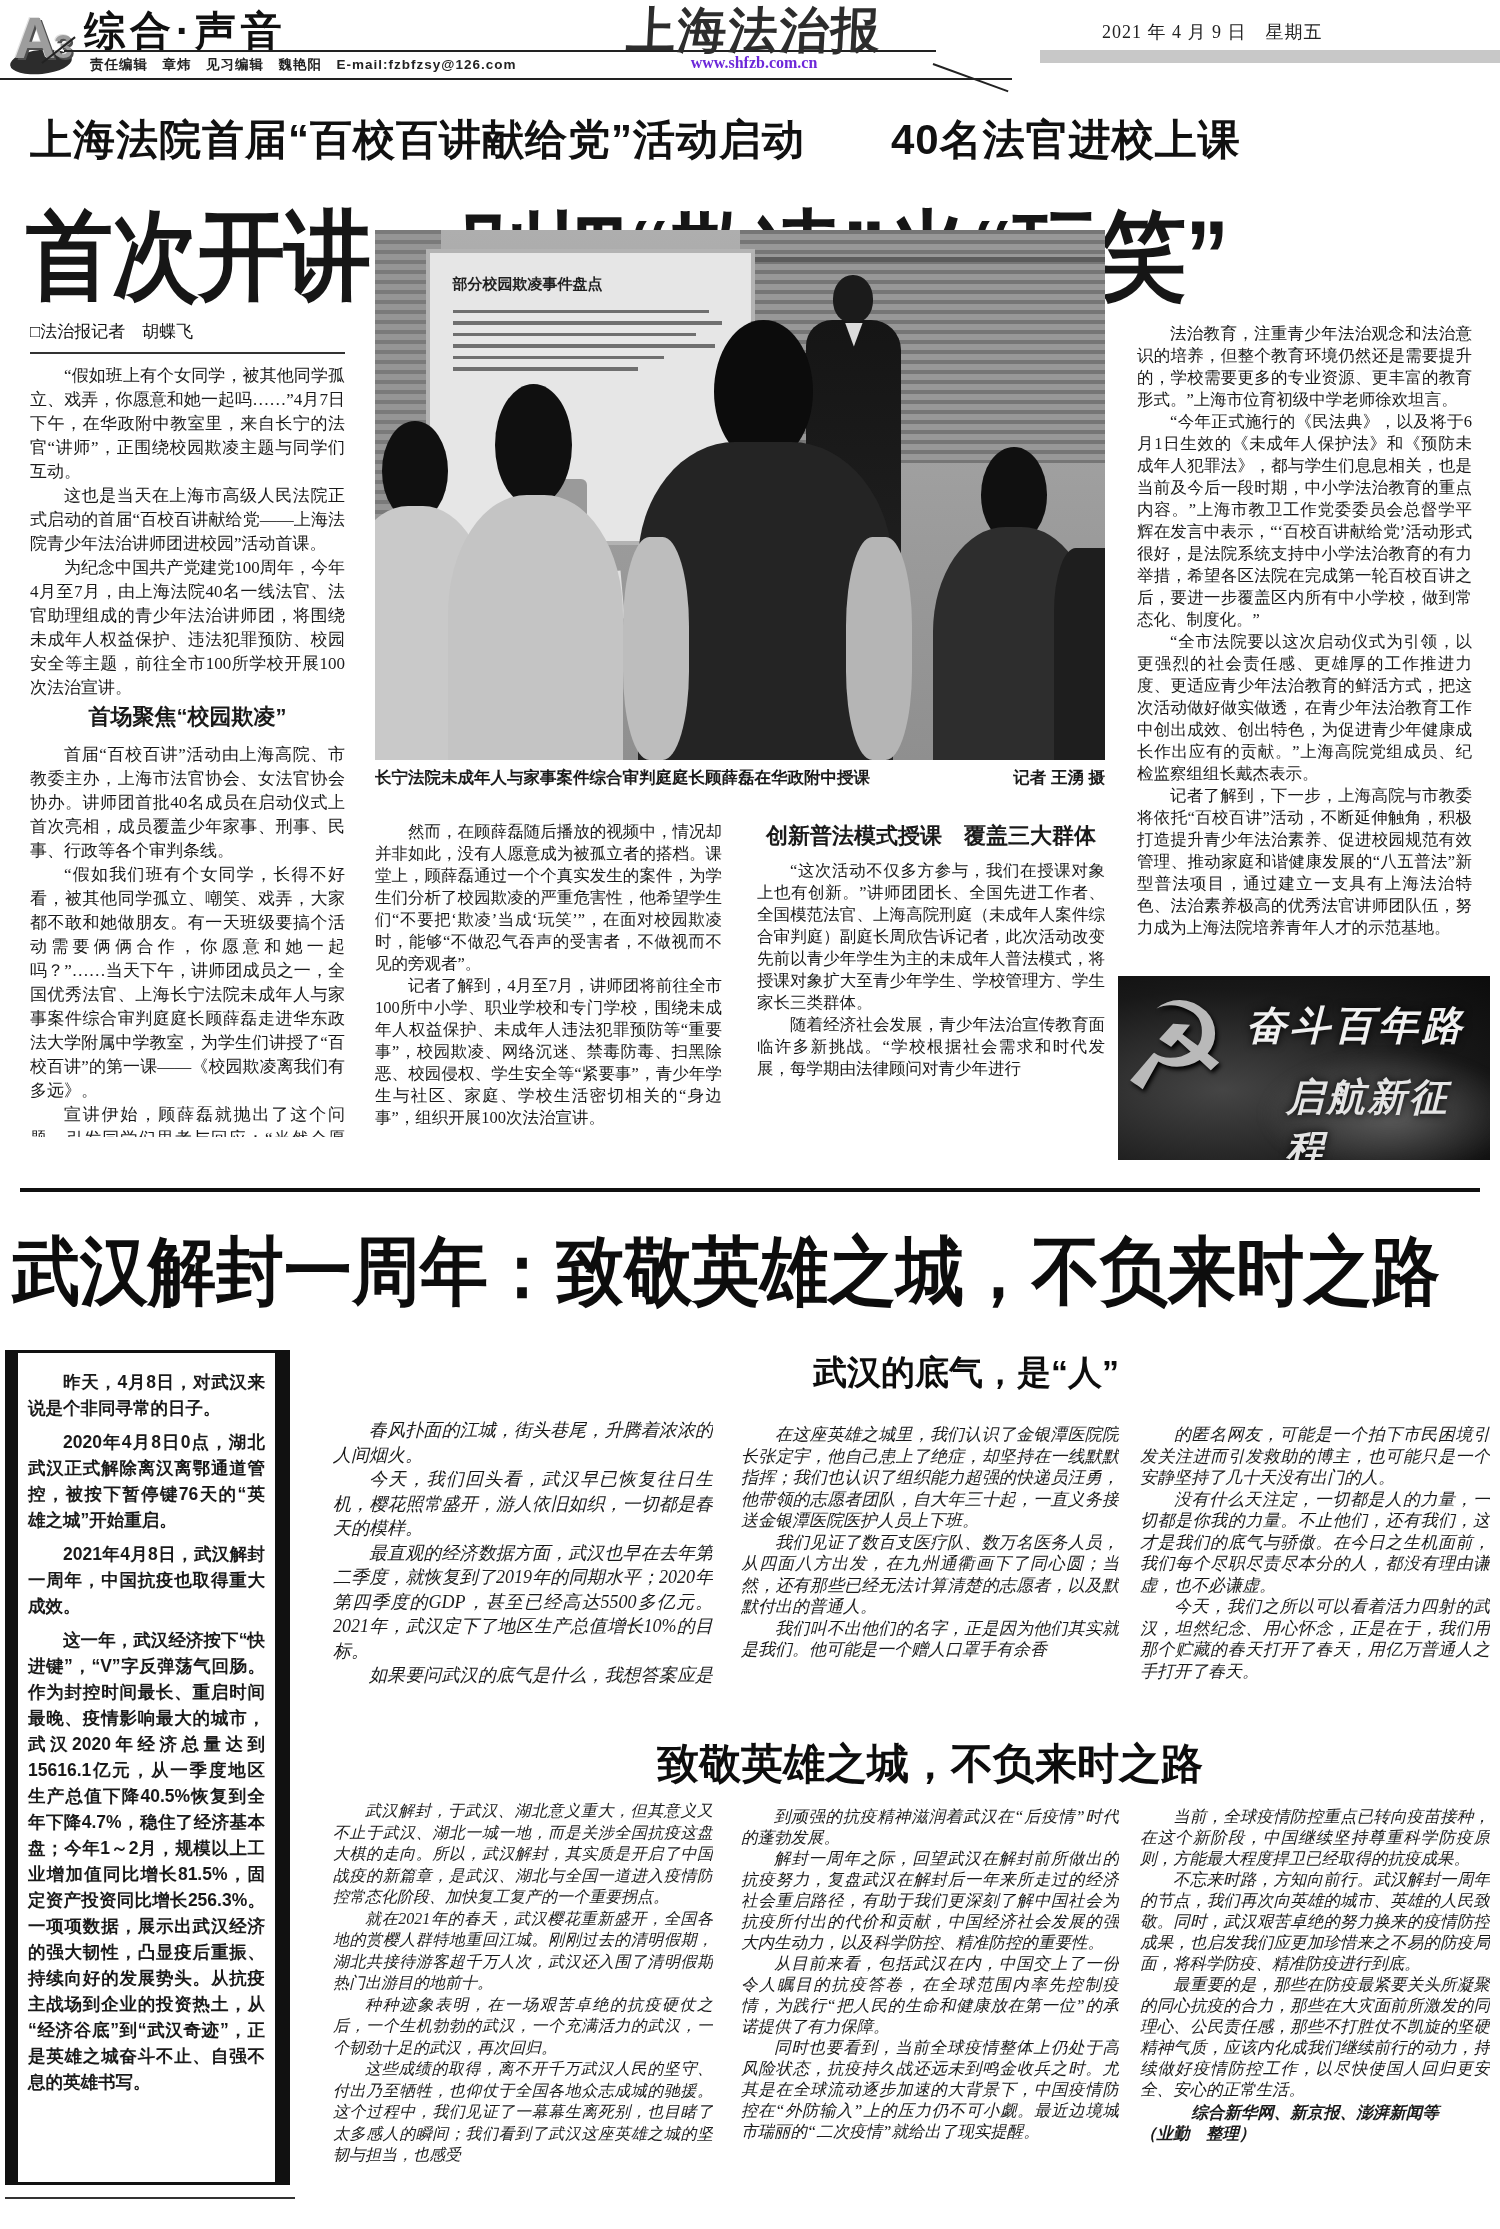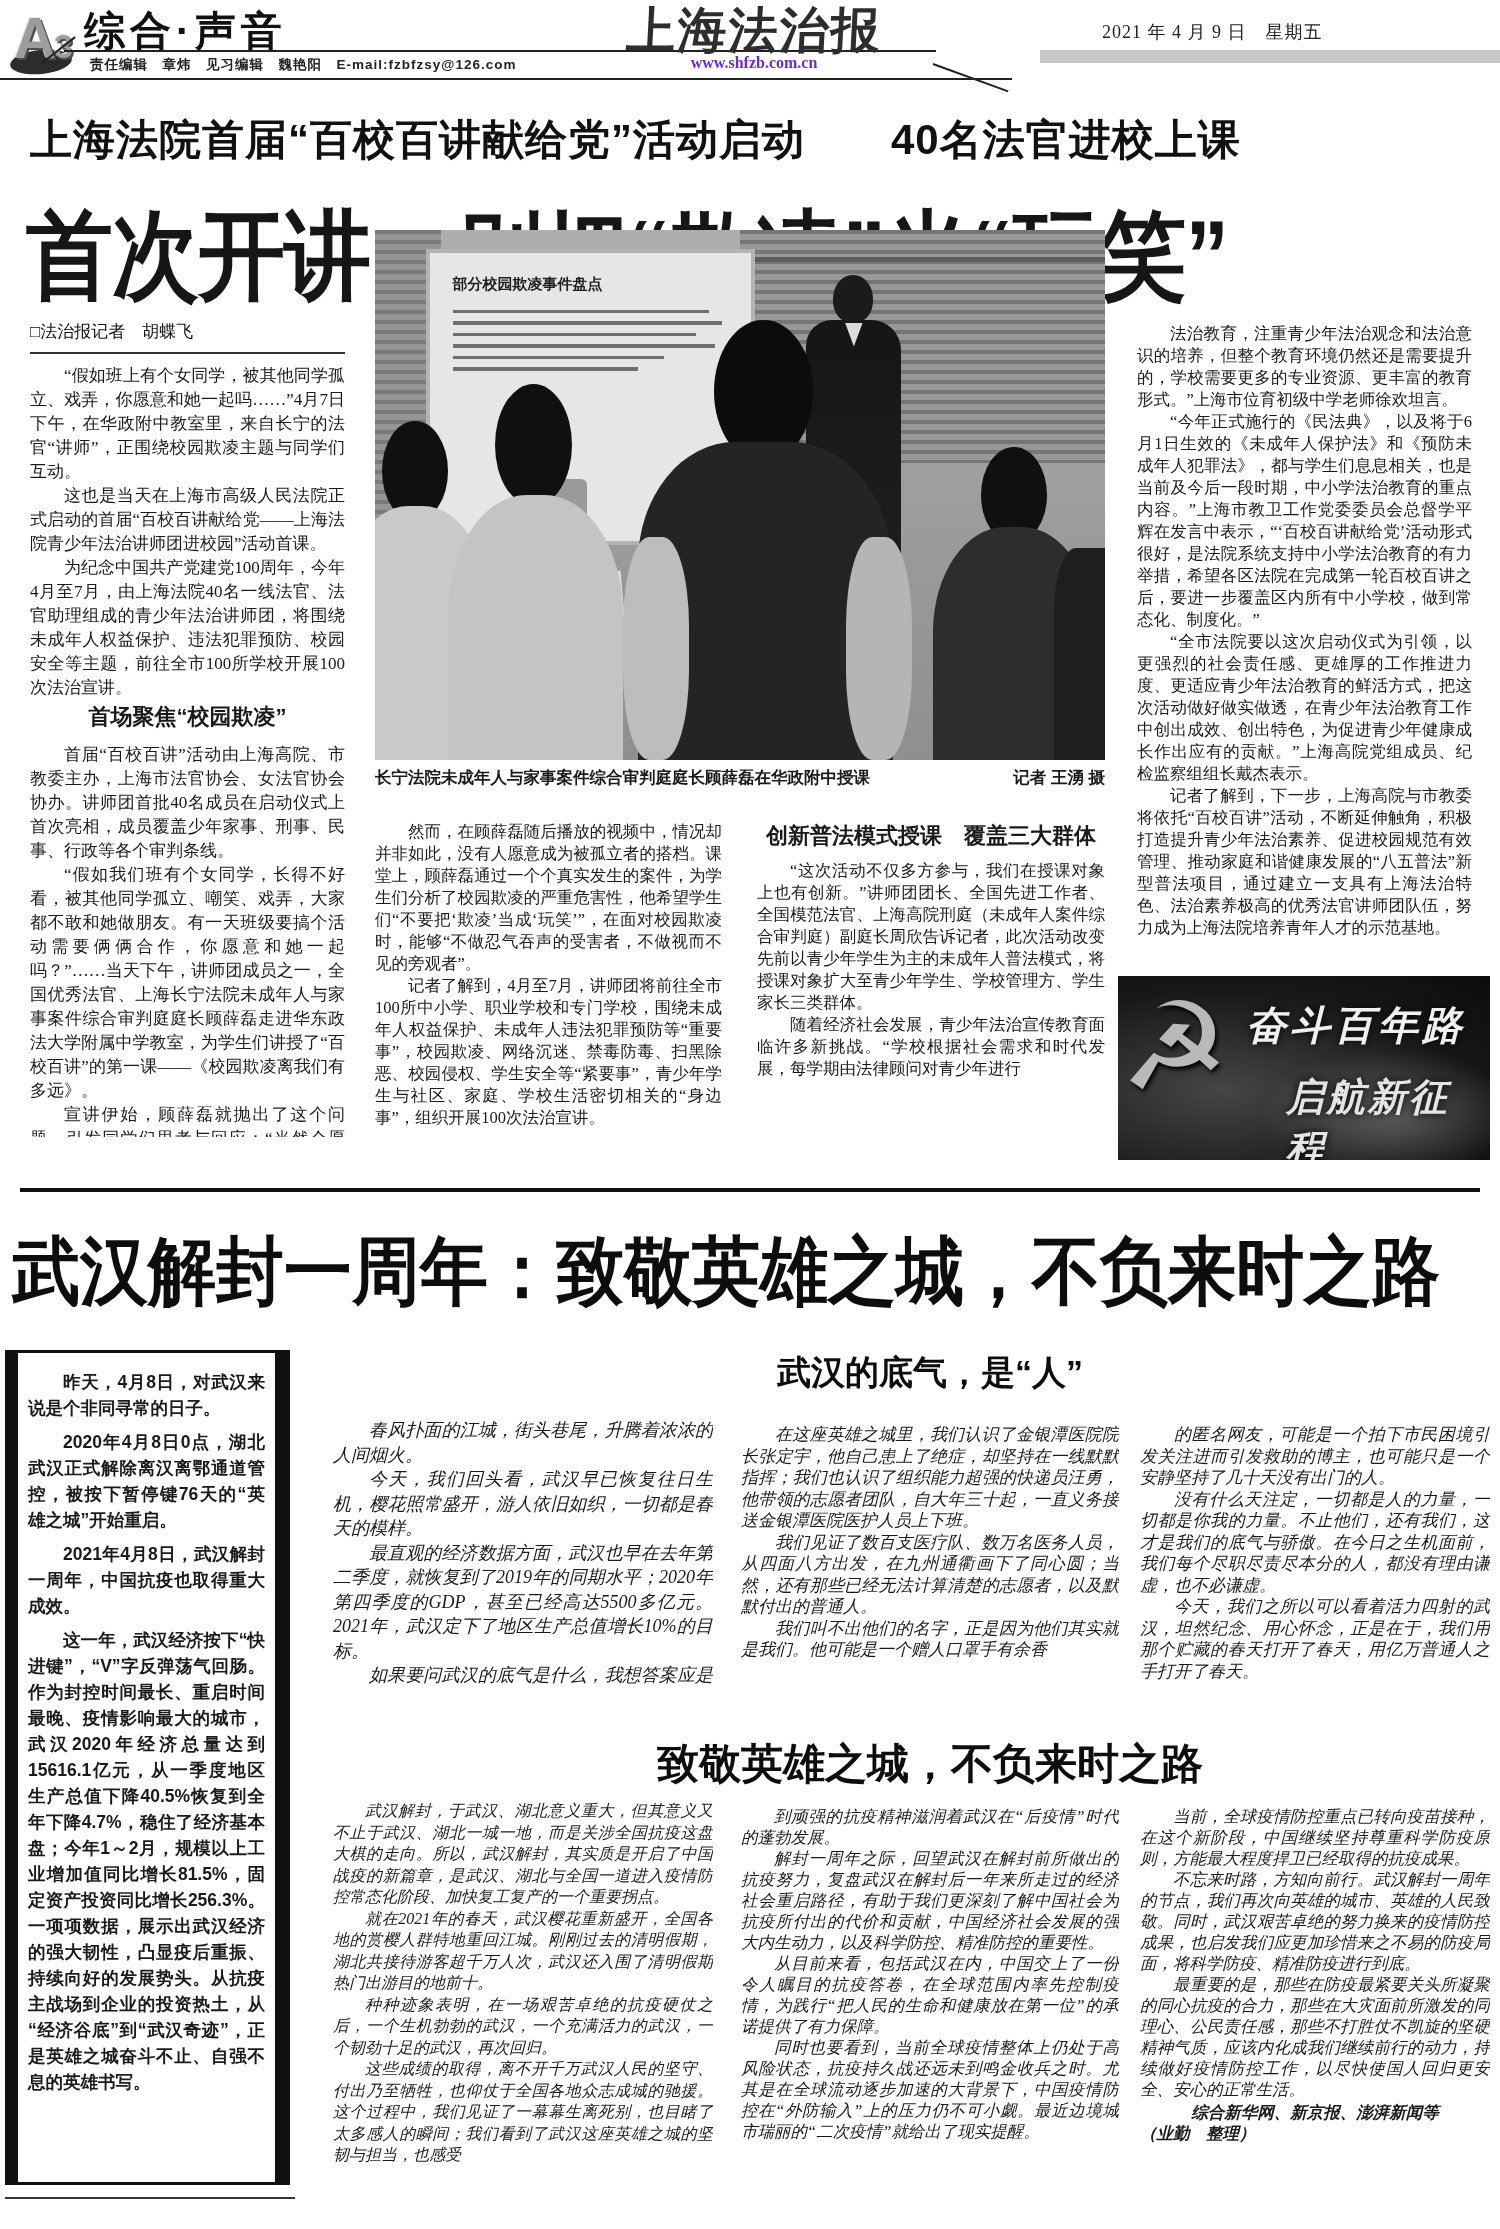--- a/index.html
+++ b/index.html
@@ -71,21 +71,21 @@
              transform:scaleY(1.1);transform-origin:top left;}
   .boxA{left:5px;top:1350px;width:285px;height:835px;box-sizing:border-box;
         border-top:3px solid #111;border-bottom:3px solid #111;border-left:13px solid #111;border-right:15px solid #111;
         padding:16px 10px;font-family:"Liberation Sans","DejaVu Sans",sans-serif;font-weight:700;
         font-size:17.5px;line-height:26px;overflow:hidden;}
   .boxA .para{margin-bottom:8px;}
   .boxA-rule{left:5px;top:2197px;width:290px;height:2px;background:#333;}
   .kai{font-style:italic;}
   .colB-top{left:333px;top:1418px;width:380px;height:272px;overflow:hidden;font-size:18px;line-height:24.5px;}
   .colB-bottom{left:333px;top:1800px;width:380px;height:428px;overflow:hidden;font-size:16px;line-height:21.5px;}
-  .sub1{left:741px;top:1350px;width:378px;text-align:center;font-weight:900;font-size:34px;white-space:nowrap;color:#0d0d0d;}
+  .sub1{left:741px;top:1350px;width:378px;text-align:right;font-weight:900;font-size:34px;white-space:nowrap;color:#0d0d0d;}
   .colC-top{left:741px;top:1424px;width:378px;height:302px;overflow:hidden;font-size:17px;line-height:21.5px;}
   .colD-top{left:1140px;top:1424px;width:350px;height:306px;overflow:hidden;font-size:17px;line-height:21.5px;}
   .sub2{left:500px;top:1736px;width:860px;text-align:center;font-weight:900;font-size:42px;white-space:nowrap;color:#0d0d0d;}
   .colC-bottom{left:741px;top:1806px;width:378px;height:420px;overflow:hidden;font-size:16.5px;line-height:21px;}
   .colD-bottom{left:1140px;top:1806px;width:350px;height:420px;overflow:hidden;font-size:16.5px;line-height:21px;}
   .source{margin:2px 0 0;text-indent:0;text-align:center;font-weight:700;}
   .compiled{margin:0;text-indent:0;font-weight:700;}
 </style>
 </head>
 <body>

